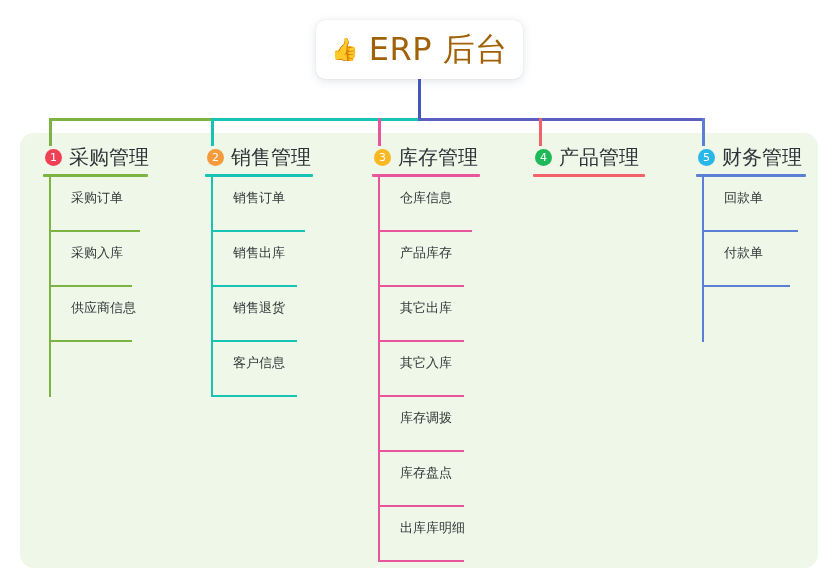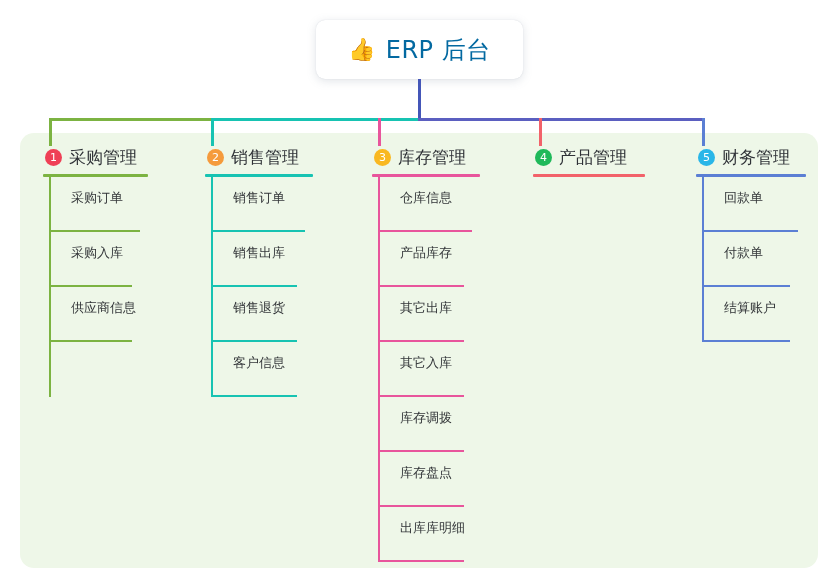--- a/index.html
+++ b/index.html
@@ -18,21 +18,21 @@
     left:316px;top:20px;
     width:207px;height:59px;
     background:#ffffff;
     border-radius:9px;
     box-shadow:0 2px 10px rgba(120,130,150,.22),0 0 1px rgba(120,130,150,.3);
     display:flex;align-items:center;justify-content:center;
     gap:10px;
   }
   .root-emoji{font-size:22px;line-height:1;}
   .root-title{
-    font-size:24px;color:#0369a1;letter-spacing:.5px;
+    font-size:32px;color:#a16207;letter-spacing:.5px;
     font-family:"DejaVu Sans","Liberation Sans",sans-serif;
   }
 
   
   .panel{
     position:absolute;
     left:20px;top:133px;
     width:798px;height:435px;
     background:#eef7e8;
     border-radius:14px;
@@ -47,21 +47,21 @@
     display:flex;align-items:center;gap:7px;
     height:22px;padding-left:2px;
   }
   .badge{
     width:17px;height:17px;border-radius:50%;
     color:#fff;font-size:11px;line-height:17px;
     text-align:center;flex:0 0 auto;
     font-family:"DejaVu Sans","Liberation Sans",sans-serif;
   }
   .col-title{
-    font-size:17px;color:#2f3237;white-space:nowrap;
+    font-size:20px;color:#2f3237;white-space:nowrap;
   }
   .head-rule{height:3px;margin-top:6px;border-radius:1px;}
 
   .body{position:relative;margin-top:0;}
   .spine{position:absolute;left:6px;top:0;width:2px;}
   .leaf{position:relative;height:55px;}
   .leaf-text{
     position:absolute;left:28px;top:12px;
     font-size:13px;color:#333639;white-space:nowrap;
   }
@@ -196,21 +196,17 @@
         <div class="body" style="height: 165px;">
           <div class="spine" style="background: rgb(91, 127, 212); height: 165px;"></div>
           <div class="leaf">
             <span class="leaf-text">回款单</span>
             <div class="leaf-rule" style="background: rgb(91, 127, 212); width: 96px;"></div>
           </div>
           <div class="leaf">
             <span class="leaf-text">付款单</span>
             <div class="leaf-rule" style="background: rgb(91, 127, 212); width: 88px;"></div>
           </div>
-          <div class="leaf">
-            <span class="leaf-text">结算账户</span>
-            <div class="leaf-rule" style="background: rgb(91, 127, 212); width: 88px;"></div>
-          </div>
         </div>
       </div>
     </div>
 
 </div>
 
 </body></html>

